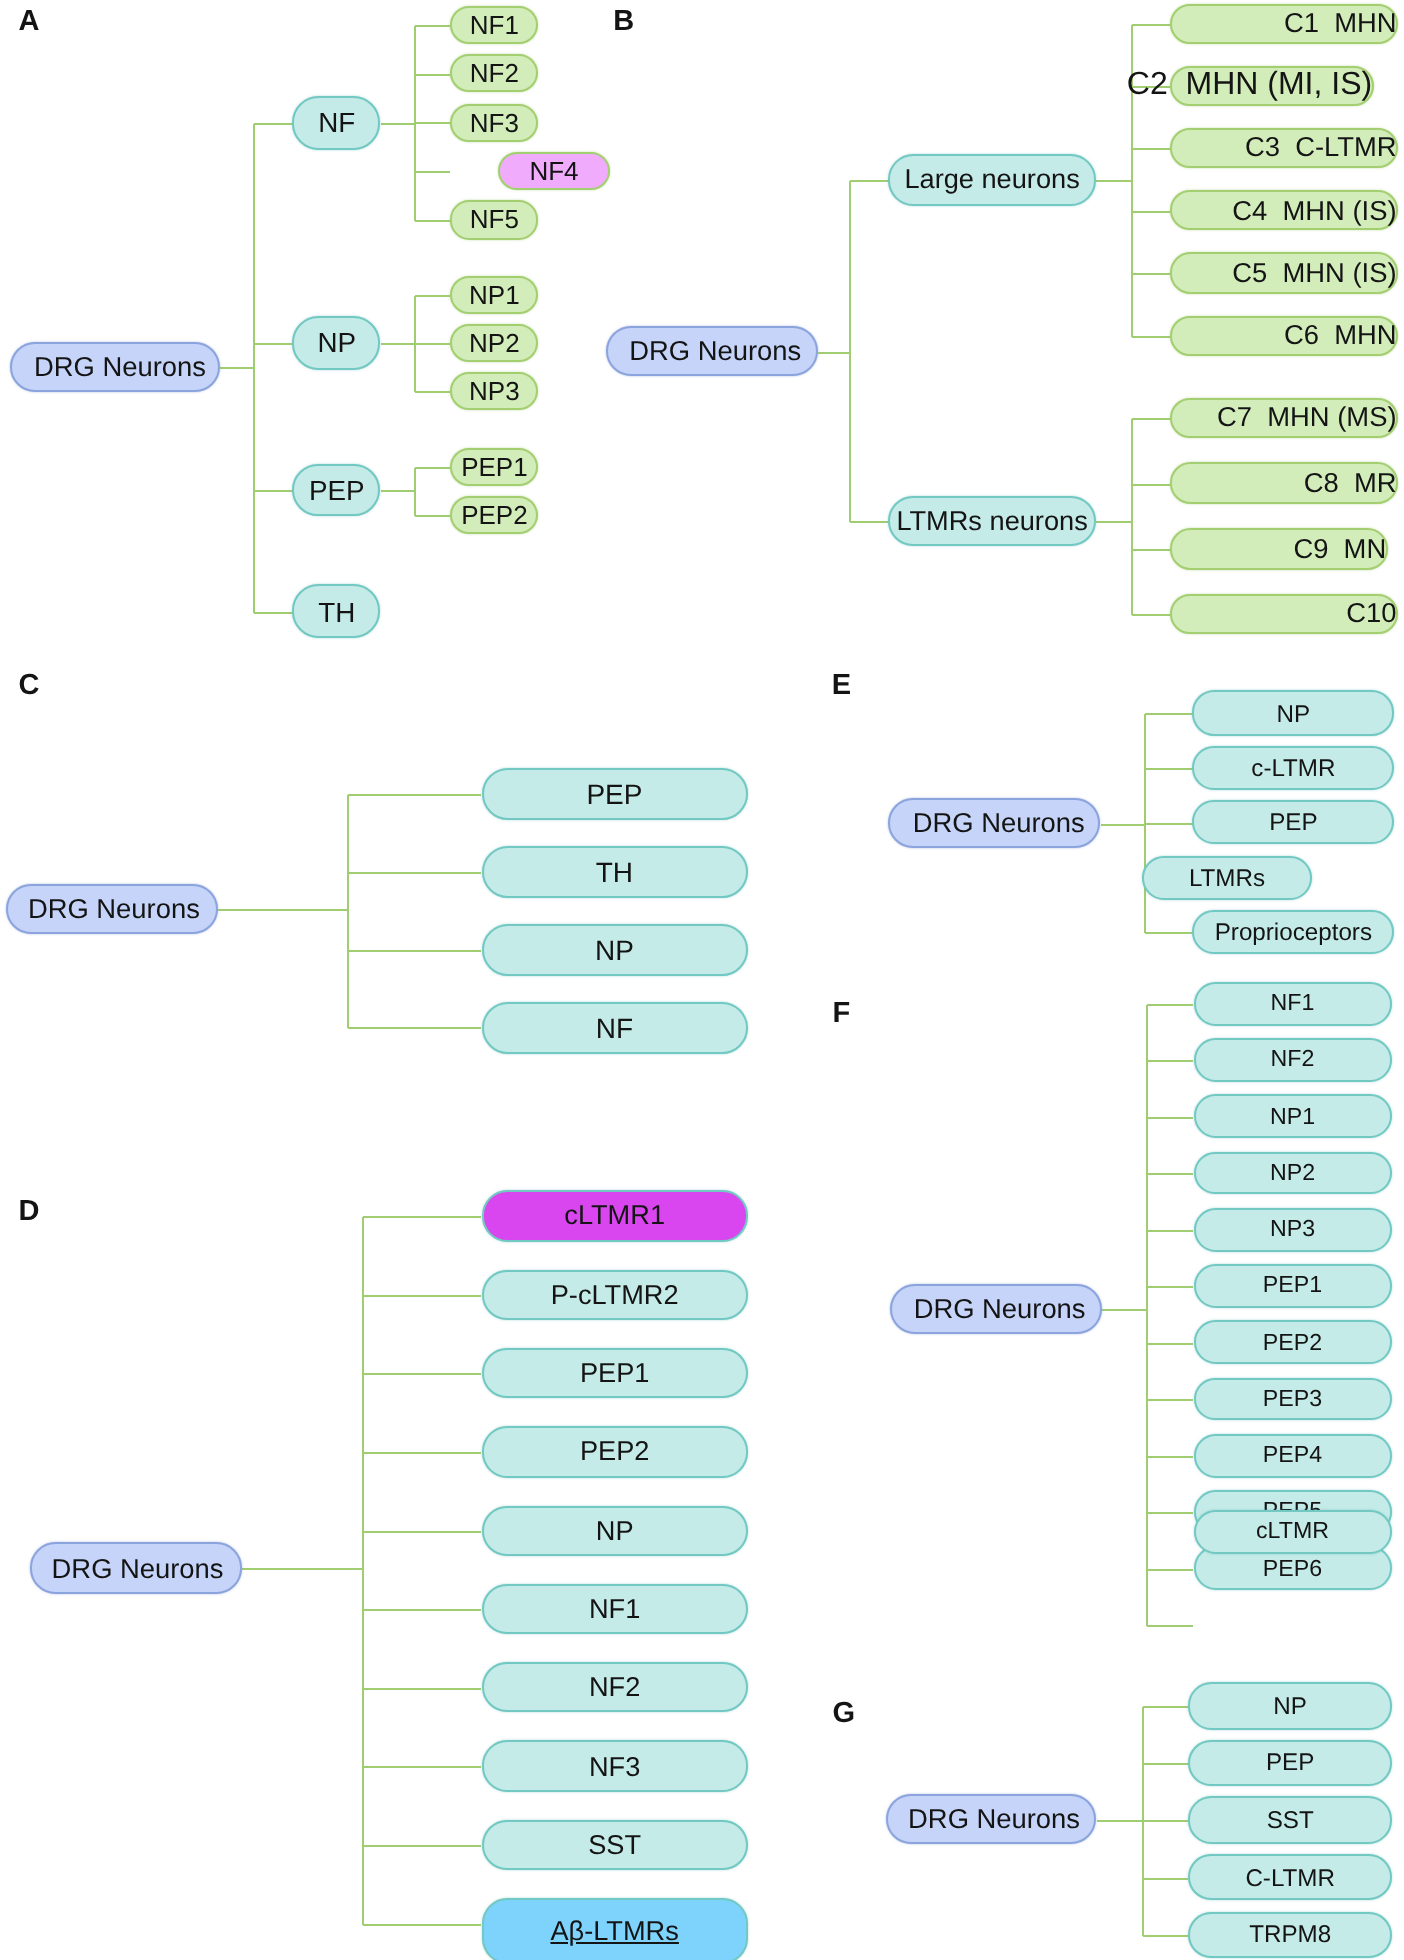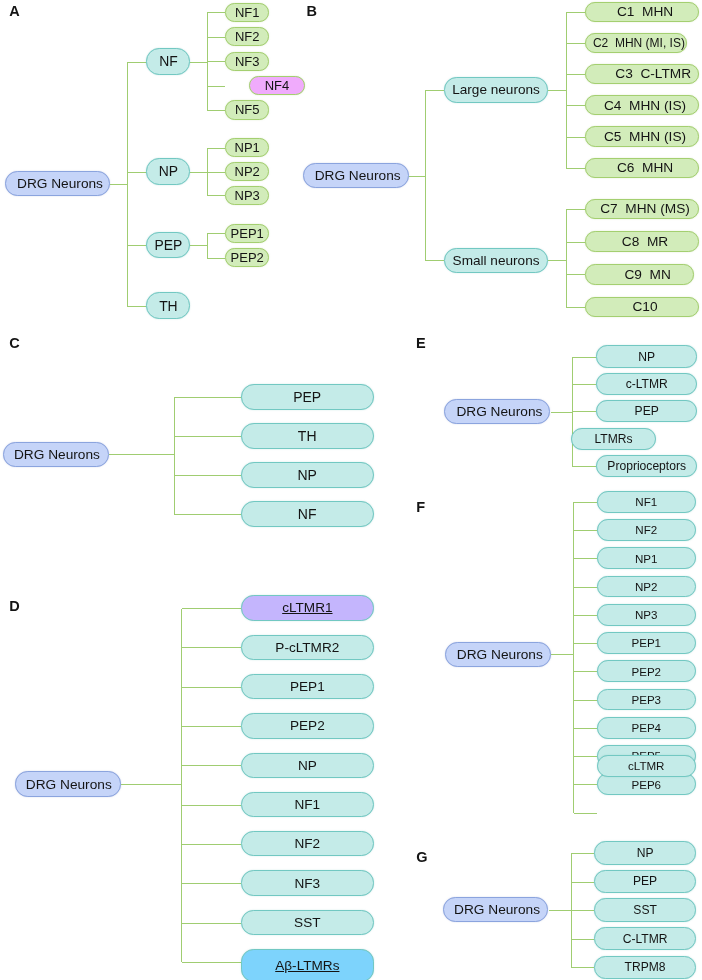--- a/index.html
+++ b/index.html
@@ -7,21 +7,21 @@
   body{width:702px;height:980px;overflow:hidden;
        font-family:"Liberation Sans",sans-serif;
        -webkit-font-smoothing:antialiased;}
   #figure{position:relative;width:702px;height:980px;background:#ffffff;}
   .panel{position:absolute;left:0;top:0;width:702px;height:980px;}
   .panel-label{position:absolute;font-weight:bold;font-size:14.5px;line-height:9px;color:#141414;}
   .links{position:absolute;left:0;top:0;width:702px;height:980px;overflow:visible;}
   .node{position:absolute;box-sizing:border-box;display:flex;align-items:center;
         color:#141414;white-space:pre;border-width:1px;border-style:solid;}
   .node.c{justify-content:center;}
-  .node.l{justify-content:center;}
+  .node.l{justify-content:flex-end;}
   .node.blue{box-shadow:0 0 1.2px rgba(120,140,200,0.55);}
   .node.cyan{box-shadow:0 0 1.2px rgba(90,180,175,0.5);}
   .node.green{box-shadow:0 0 1.2px rgba(140,190,90,0.5);}
   .node span{display:block;}
 </style>
 </head>
 <body>
 
 <div id="figure">
   <div class="panel">
@@ -83,23 +83,23 @@
       <line stroke-width="1" shape-rendering="crispEdges" x1="547.8" x2="566.2" y1="260.9" y2="260.9" stroke="#a0cd71"></line>
       <line stroke-width="1" shape-rendering="crispEdges" x1="566.2" x2="566.2" y1="209.6" y2="307.4" stroke="#a0cd71"></line>
       <line stroke-width="1" shape-rendering="crispEdges" x1="566.2" x2="585.1" y1="209.6" y2="209.6" stroke="#a0cd71"></line>
       <line stroke-width="1" shape-rendering="crispEdges" x1="566.2" x2="585.1" y1="242.3" y2="242.3" stroke="#a0cd71"></line>
       <line stroke-width="1" shape-rendering="crispEdges" x1="566.2" x2="585.1" y1="274.9" y2="274.9" stroke="#a0cd71"></line>
       <line stroke-width="1" shape-rendering="crispEdges" x1="566.2" x2="585.1" y1="307.4" y2="307.4" stroke="#a0cd71"></line>
     </svg>
     <div class="panel-label" style="left: 306.6px; top: 7.2px;">B</div>
     <div class="node blue c" style="left: 302.7px; top: 162.9px; width: 106.4px; height: 25.5px; border-radius: 12.75px; font-size: 13.7px; background: rgb(197, 212, 248); border-color: rgb(139, 164, 222); text-indent: 3.5px;"><span>DRG Neurons</span></div>
     <div class="node cyan c" style="left: 444.3px; top: 77.3px; width: 103.5px; height: 25.4px; border-radius: 12.7px; font-size: 13.6px; background: rgb(196, 235, 232); border-color: rgb(114, 200, 194);"><span>Large neurons</span></div>
-    <div class="node cyan c" style="left: 444.3px; top: 247.6px; width: 103.5px; height: 25.4px; border-radius: 12.7px; font-size: 13.6px; background: rgb(196, 235, 232); border-color: rgb(114, 200, 194);"><span>Small neurons</span></div>
+    <div class="node cyan c" style="left: 444.3px; top: 247.6px; width: 103.5px; height: 25.4px; border-radius: 12.7px; font-size: 13.6px; background: rgb(196, 235, 232); border-color: rgb(114, 200, 194);"><span>LTMRs neurons</span></div>
     <div class="node green l" style="left: 585.1px; top: 1.7px; width: 114.2px; height: 20.6px; border-radius: 10.3px; font-size: 13.7px; background: rgb(210, 236, 186); border-color: rgb(164, 207, 112); padding-left: 5.7px;"><span>C1  MHN</span></div>
-    <div class="node green l" style="left: 585.1px; top: 32.7px; width: 102px; height: 20.6px; border-radius: 10.3px; font-size: 12px; background: rgb(210, 236, 186); border-color: rgb(164, 207, 112); padding-left: 5.7px;"><span>C2  MHN (MI, IS)</span></div>
+    <div class="node green l" style="left: 585.1px; top: 32.7px; width: 102px; height: 20.6px; border-radius: 10.3px; font-size: 16px; background: rgb(210, 236, 186); border-color: rgb(164, 207, 112); padding-left: 5.7px;"><span>C2  MHN (MI, IS)</span></div>
     <div class="node green l" style="left: 585.1px; top: 63.7px; width: 114.2px; height: 20.6px; border-radius: 10.3px; font-size: 13.7px; background: rgb(210, 236, 186); border-color: rgb(164, 207, 112); padding-left: 22px;"><span>C3  C-LTMR</span></div>
     <div class="node green l" style="left: 585.1px; top: 94.9px; width: 114.2px; height: 20.6px; border-radius: 10.3px; font-size: 13.7px; background: rgb(210, 236, 186); border-color: rgb(164, 207, 112); padding-left: 5.7px;"><span>C4  MHN (IS)</span></div>
     <div class="node green l" style="left: 585.1px; top: 126.1px; width: 114.2px; height: 20.6px; border-radius: 10.3px; font-size: 13.7px; background: rgb(210, 236, 186); border-color: rgb(164, 207, 112); padding-left: 5.7px;"><span>C5  MHN (IS)</span></div>
     <div class="node green l" style="left: 585.1px; top: 157.5px; width: 114.2px; height: 20.6px; border-radius: 10.3px; font-size: 13.7px; background: rgb(210, 236, 186); border-color: rgb(164, 207, 112); padding-left: 5.7px;"><span>C6  MHN</span></div>
     <div class="node green l" style="left: 585.1px; top: 198.7px; width: 114.2px; height: 20.6px; border-radius: 10.3px; font-size: 13.7px; background: rgb(210, 236, 186); border-color: rgb(164, 207, 112); padding-left: 5.7px;"><span>C7  MHN (MS)</span></div>
     <div class="node green l" style="left: 585.1px; top: 231.4px; width: 114.2px; height: 20.6px; border-radius: 10.3px; font-size: 13.7px; background: rgb(210, 236, 186); border-color: rgb(164, 207, 112); padding-left: 5.7px;"><span>C8  MR</span></div>
     <div class="node green l" style="left: 585.1px; top: 264px; width: 109px; height: 20.6px; border-radius: 10.3px; font-size: 13.7px; background: rgb(210, 236, 186); border-color: rgb(164, 207, 112); padding-left: 16px;"><span>C9  MN</span></div>
     <div class="node green l" style="left: 585.1px; top: 296.5px; width: 114.2px; height: 20.6px; border-radius: 10.3px; font-size: 13.7px; background: rgb(210, 236, 186); border-color: rgb(164, 207, 112); padding-left: 5.7px;"><span>C10</span></div>
   </div>
   <div class="panel">
@@ -128,21 +128,21 @@
       <line stroke-width="1" shape-rendering="crispEdges" x1="181.6" x2="240.7" y1="726.5" y2="726.5" stroke="#a0cd71"></line>
       <line stroke-width="1" shape-rendering="crispEdges" x1="181.6" x2="240.7" y1="765.8" y2="765.8" stroke="#a0cd71"></line>
       <line stroke-width="1" shape-rendering="crispEdges" x1="181.6" x2="240.7" y1="805.1" y2="805.1" stroke="#a0cd71"></line>
       <line stroke-width="1" shape-rendering="crispEdges" x1="181.6" x2="240.7" y1="844.4" y2="844.4" stroke="#a0cd71"></line>
       <line stroke-width="1" shape-rendering="crispEdges" x1="181.6" x2="240.7" y1="883.7" y2="883.7" stroke="#a0cd71"></line>
       <line stroke-width="1" shape-rendering="crispEdges" x1="181.6" x2="240.7" y1="923.1" y2="923.1" stroke="#a0cd71"></line>
       <line stroke-width="1" shape-rendering="crispEdges" x1="181.6" x2="240.7" y1="962.4" y2="962.4" stroke="#a0cd71"></line>
     </svg>
     <div class="panel-label" style="left: 9.2px; top: 602px;">D</div>
     <div class="node blue c" style="left: 15.4px; top: 771.3px; width: 105.7px; height: 25.6px; border-radius: 12.8px; font-size: 13.7px; background: rgb(197, 212, 248); border-color: rgb(139, 164, 222); text-indent: 1.1px;"><span>DRG Neurons</span></div>
-    <div class="node cyan c" style="left: 240.7px; top: 595.2px; width: 133.3px; height: 25.4px; border-radius: 12.7px; font-size: 13.6px; background: #c4b5fd; border-color: rgb(114, 200, 194); text-decoration: underline;"><span>cLTMR1</span></div>
+    <div class="node cyan c" style="left: 240.7px; top: 595.2px; width: 133.3px; height: 25.4px; border-radius: 12.7px; font-size: 13.6px; background: #d946ef; border-color: rgb(114, 200, 194);"><span>cLTMR1</span></div>
     <div class="node cyan c" style="left: 240.7px; top: 634.5px; width: 133.3px; height: 25.4px; border-radius: 12.7px; font-size: 13.6px; background: rgb(196, 235, 232); border-color: rgb(114, 200, 194); text-align: center;"><span>P-cLTMR2</span></div>
     <div class="node cyan c" style="left: 240.7px; top: 673.8px; width: 133.3px; height: 25.4px; border-radius: 12.7px; font-size: 13.6px; background: rgb(196, 235, 232); border-color: rgb(114, 200, 194);"><span>PEP1</span></div>
     <div class="node cyan c" style="left: 240.7px; top: 713.2px; width: 133.3px; height: 25.4px; border-radius: 12.7px; font-size: 13.6px; background: rgb(196, 235, 232); border-color: rgb(114, 200, 194);"><span>PEP2</span></div>
     <div class="node cyan c" style="left: 240.7px; top: 752.5px; width: 133.3px; height: 25.4px; border-radius: 12.7px; font-size: 13.6px; background: rgb(196, 235, 232); border-color: rgb(114, 200, 194);"><span>NP</span></div>
     <div class="node cyan c" style="left: 240.7px; top: 791.8px; width: 133.3px; height: 25.4px; border-radius: 12.7px; font-size: 13.6px; background: rgb(196, 235, 232); border-color: rgb(114, 200, 194);"><span>NF1</span></div>
     <div class="node cyan c" style="left: 240.7px; top: 831.1px; width: 133.3px; height: 25.4px; border-radius: 12.7px; font-size: 13.6px; background: rgb(196, 235, 232); border-color: rgb(114, 200, 194);"><span>NF2</span></div>
     <div class="node cyan c" style="left: 240.7px; top: 870.4px; width: 133.3px; height: 25.4px; border-radius: 12.7px; font-size: 13.6px; background: rgb(196, 235, 232); border-color: rgb(114, 200, 194);"><span>NF3</span></div>
     <div class="node cyan c" style="left: 240.7px; top: 909.8px; width: 133.3px; height: 25.4px; border-radius: 12.7px; font-size: 13.6px; background: rgb(196, 235, 232); border-color: rgb(114, 200, 194);"><span>SST</span></div>
     <div class="node cyan c" style="left: 240.7px; top: 949.1px; width: 133.3px; height: 33px; border-radius: 12.7px; font-size: 13.6px; background: #7dd3fc; border-color: rgb(114, 200, 194); text-decoration: underline;"><span>Aβ-LTMRs</span></div>
   </div>

